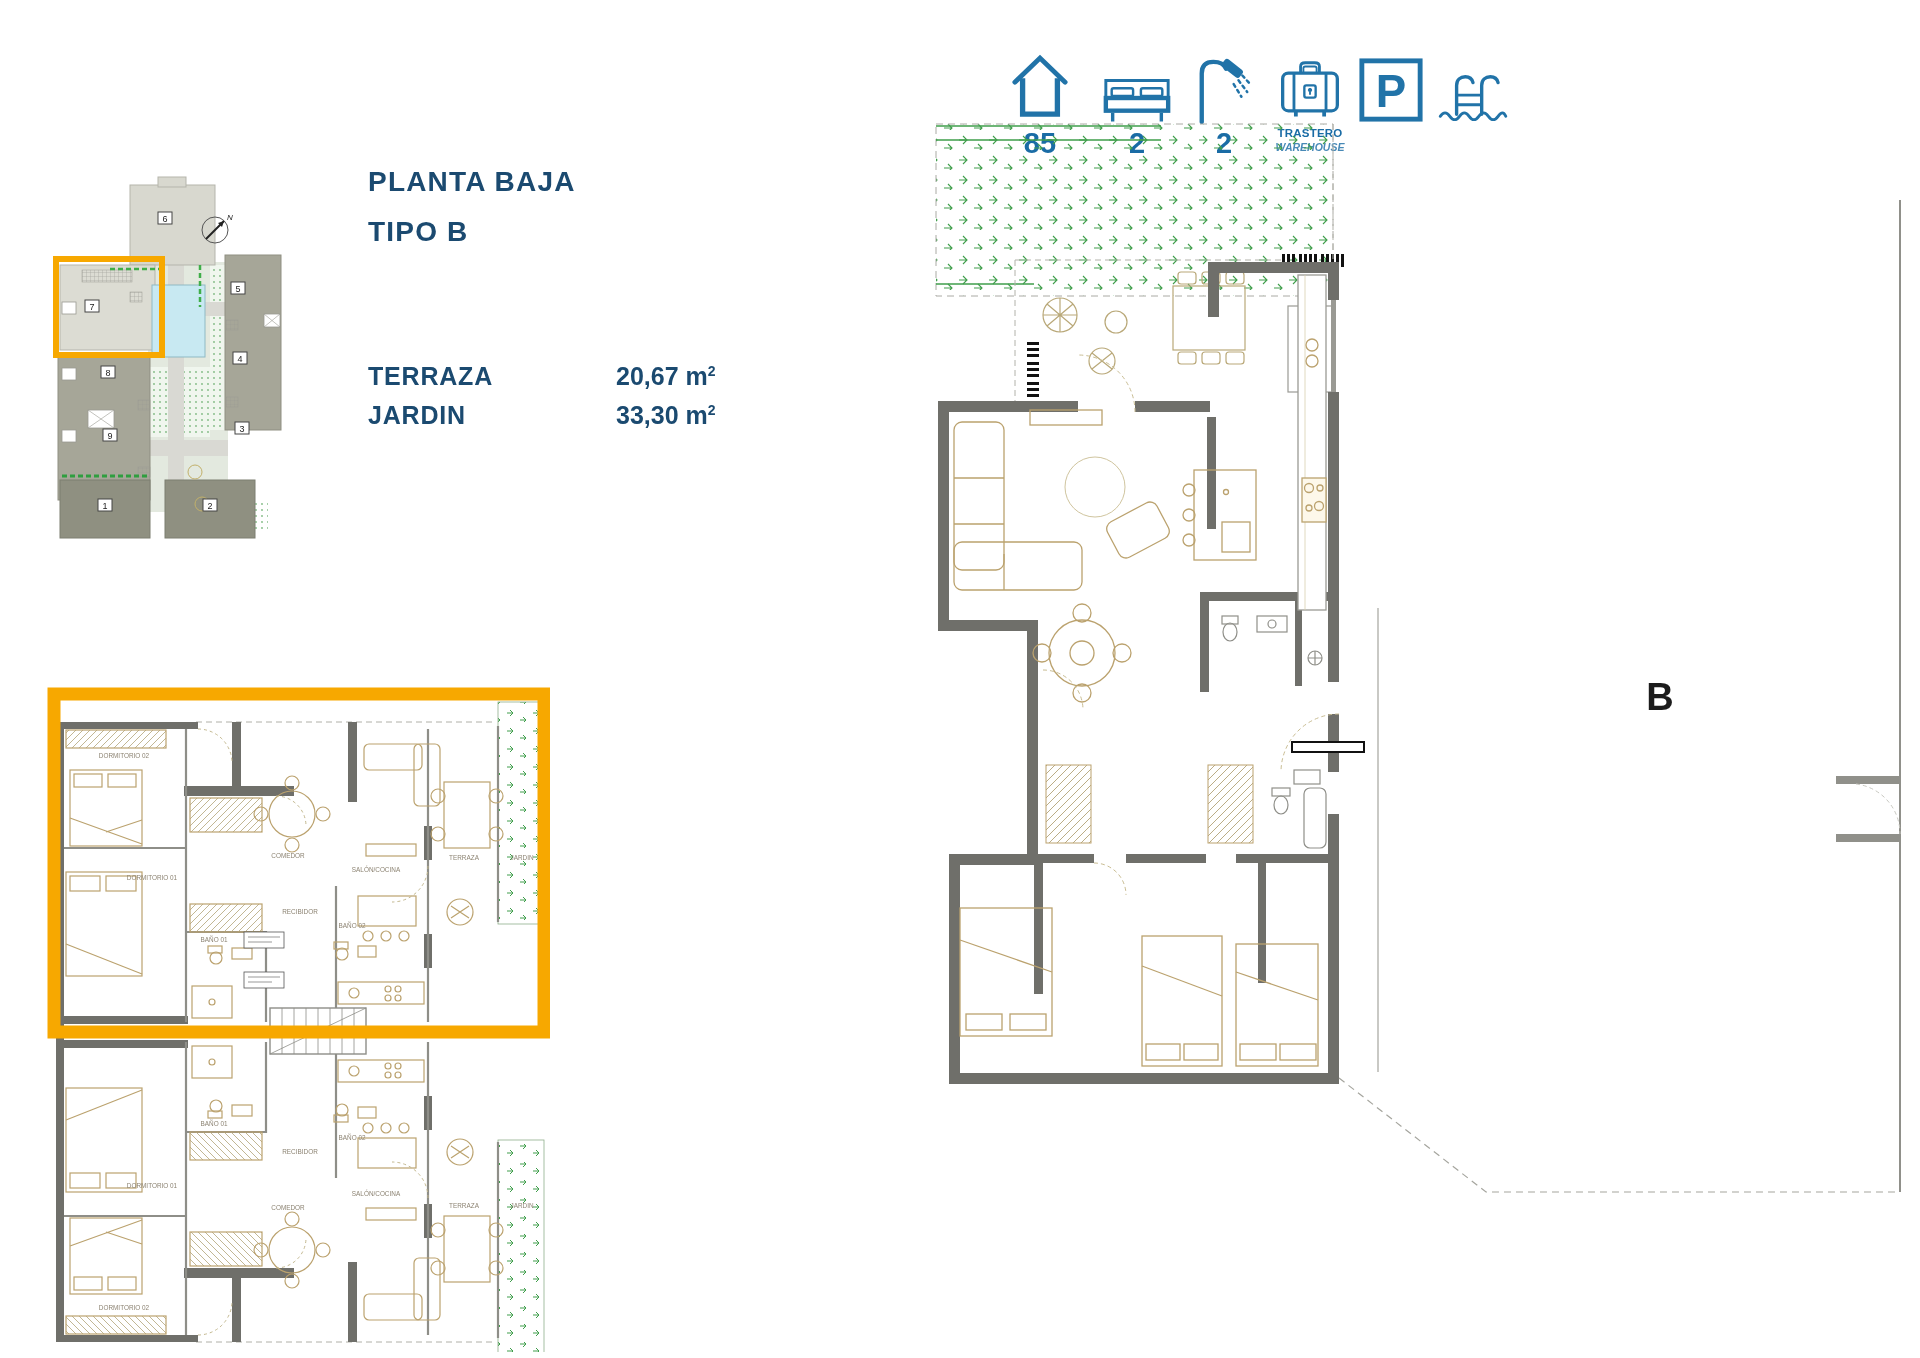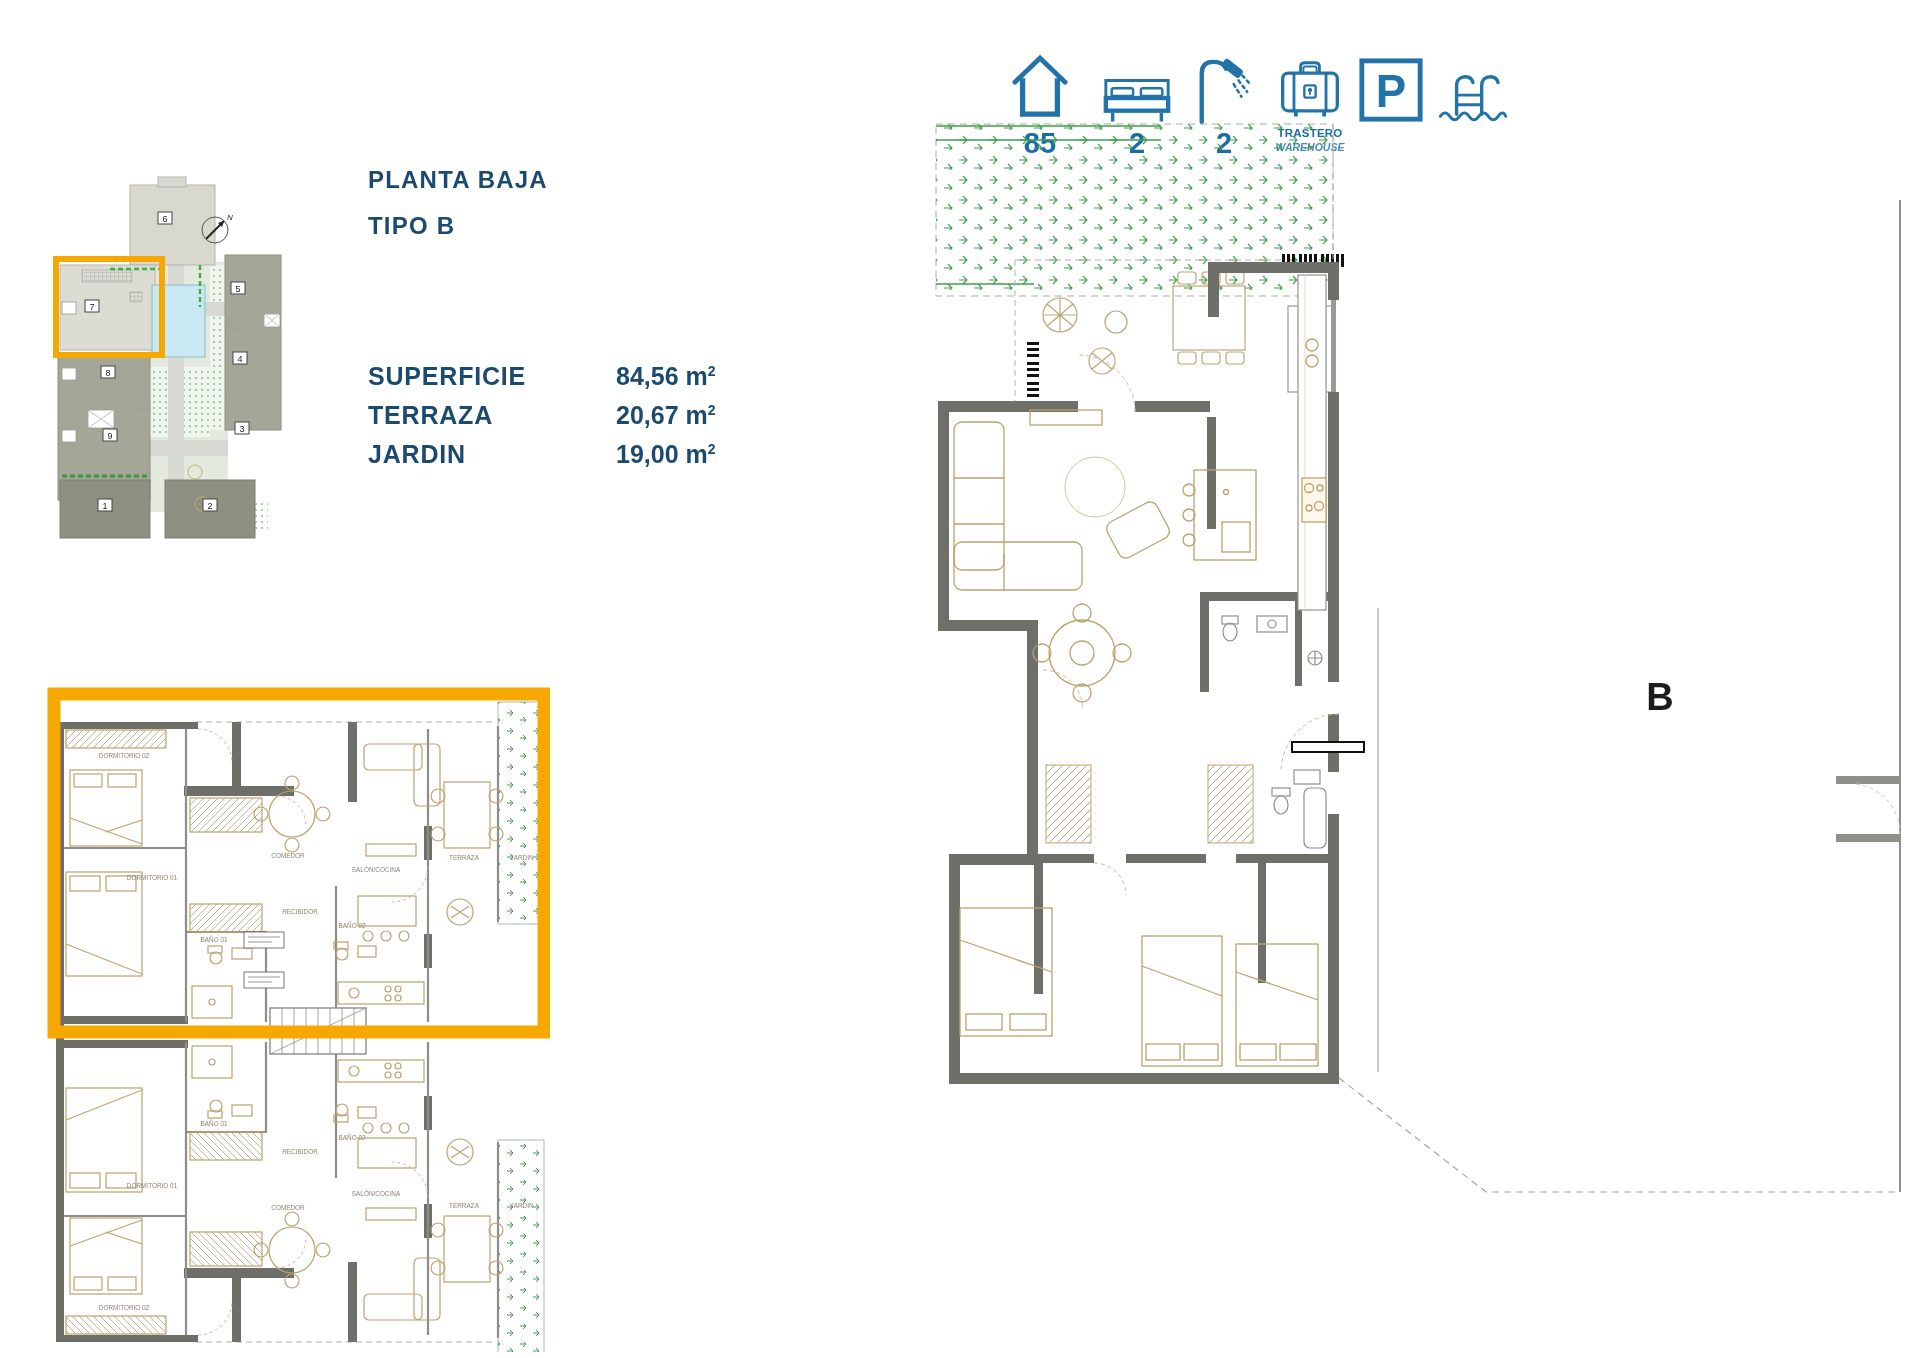--- a/index.html
+++ b/index.html
@@ -2,21 +2,21 @@
 <html><head>
 <meta charset="utf-8">
 <style>
   html,body{margin:0;padding:0;}
   body{width:1920px;height:1358px;position:relative;background:#ffffff;
        font-family:"Liberation Sans",sans-serif;overflow:hidden;}
   svg{font-family:"Liberation Sans",sans-serif;}
 
   
   .title-block{position:absolute;left:368px;top:168px;color:#1b4a70;font-weight:bold;}
-  .title-line{font-size:24px;letter-spacing:1.2px;line-height:1.0;margin-bottom:22px;}
+  .title-line{font-size:28px;letter-spacing:1.2px;line-height:1.0;margin-bottom:22px;}
   .specs{position:absolute;left:368px;top:362px;color:#1b4a70;font-weight:bold;font-size:25px;}
   .spec-row{display:flex;align-items:flex-start;height:39px;}
   .spec-label{width:248px;letter-spacing:0.8px;}
   .spec-value sup{font-size:14px;vertical-align:super;}
 
   
   .amenity{position:absolute;text-align:center;color:#1a6ca5;}
   .icon-box{height:76px;display:flex;align-items:flex-end;justify-content:center;}
   .count{font-size:29px;font-weight:bold;margin-top:3px;}
   .storage-label{font-size:11.5px;font-weight:bold;line-height:1.2;margin-top:3px;letter-spacing:0.2px;}
@@ -27,30 +27,26 @@
 </head>
 <body>
 
 <div class="title-block">
   <div class="title-line">PLANTA BAJA</div>
   <div class="title-line">TIPO B</div>
 </div>
 
 <div class="specs">
   <div class="spec-row">
-    <span class="spec-label">SUPERFICIE</span>
-    <span class="spec-value"><span>84,56 m</span><sup>2</sup></span>
-  </div>
-  <div class="spec-row">
     <span class="spec-label">TERRAZA</span>
     <span class="spec-value"><span>20,67 m</span><sup>2</sup></span>
   </div>
   <div class="spec-row">
     <span class="spec-label">JARDIN</span>
-    <span class="spec-value"><span>19,00 m</span><sup>2</sup></span>
+    <span class="spec-value"><span>33,30 m</span><sup>2</sup></span>
   </div>
 </div>
 
 <div class="amenity" style="left:1008px;top:48px;width:64px;">
   <div class="icon-box">
     <svg width="58" height="74" viewBox="0 0 60 76" fill="none" stroke="#2173a8">
       <path d="M4,33 L30,8 L56,33" stroke-width="5" stroke-linecap="round"></path>
       <path d="M12,29 V66 H48 V29" stroke-width="5.5"></path>
     </svg>
   </div>

